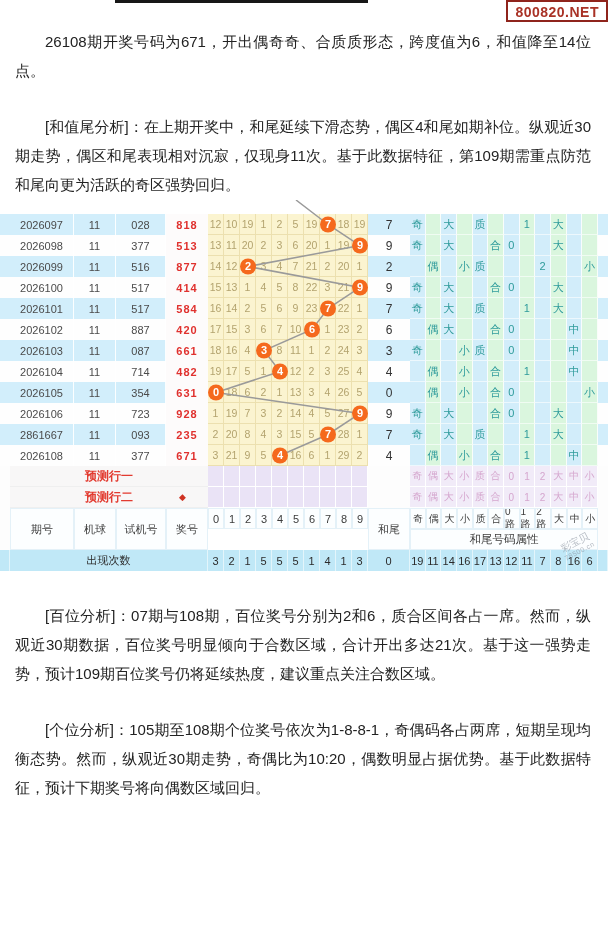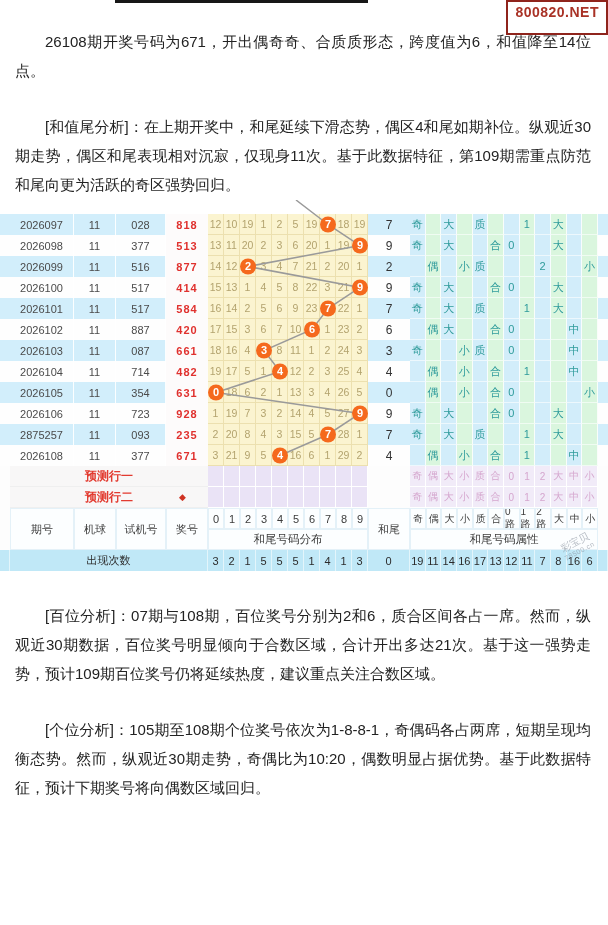--- a/index.html
+++ b/index.html
@@ -1,21 +1,21 @@
 <!DOCTYPE html>
 <html><head>
 <meta charset="utf-8">
 <style>
   *{margin:0;padding:0;box-sizing:border-box}
   html,body{background:#fff}
   body{width:608px;min-height:925px;position:relative;color:#1e1e1e;
        font-family:"Liberation Sans","DejaVu Sans",sans-serif}
   .topline{position:absolute;top:0;left:115px;width:253px;height:3px;background:#171717}
   .badge{position:absolute;top:0;right:0;border:2px solid #8f241c;background:#fff;
-         padding:2px 7px 13px 7px;font-size:14px;font-weight:bold;color:#a93226;letter-spacing:.5px}
+         padding:2px 7px 0 7px;font-size:14px;font-weight:bold;color:#a93226;letter-spacing:.5px}
   .content{padding:27px 17px 26px 15px}
   p.para{font-size:15px;line-height:29px;color:#222;text-align:justify}
   p.indent{text-indent:2em}
   .mt{margin-top:27px}
 
   
   .tbl{position:relative;width:608px;margin:15px 0 0 -15px;font-size:11px}
   .trow{display:flex;height:21px}
   .c{flex:none;height:100%;display:flex;align-items:center;justify-content:center;overflow:hidden}
   .w-sl{width:10px}.w-period{width:64px}.w-machine{width:42px}.w-test{width:50px}.w-prize{width:42px}
@@ -375,21 +375,21 @@
           <div class="c w-a att ab">0</div>
           <div class="c w-a att ag"></div>
           <div class="c w-a att ab"></div>
           <div class="c w-a att ag">大</div>
           <div class="c w-a att ab"></div>
           <div class="c w-a att ag"></div>
           <div class="c w-sl base"></div>
         </div>
         <div class="trow rowA">
           <div class="c w-sl base"></div>
-          <div class="c w-period base lc">2875257</div>
+          <div class="c w-period base lc">2861667</div>
           <div class="c w-machine base lc">11</div>
           <div class="c w-test base lc">093</div>
           <div class="c w-prize base prize">235</div>
           <div class="c w-g gcell">2</div>
           <div class="c w-g gcell">20</div>
           <div class="c w-g gcell">8</div>
           <div class="c w-g gcell">4</div>
           <div class="c w-g gcell">3</div>
           <div class="c w-g gcell">15</div>
           <div class="c w-g gcell">5</div>
@@ -546,21 +546,20 @@
               <div class="c w-g hcell hd">1</div>
               <div class="c w-g hcell hd">2</div>
               <div class="c w-g hcell hd">3</div>
               <div class="c w-g hcell hd">4</div>
               <div class="c w-g hcell hd">5</div>
               <div class="c w-g hcell hd">6</div>
               <div class="c w-g hcell hd">7</div>
               <div class="c w-g hcell hd">8</div>
               <div class="c w-g hcell hd">9</div>
             </div>
-            <div class="hlab">和尾号码分布</div>
           </div>
           <div class="c w-hewei hcell hd">和尾</div>
           <div class="hcol" style="width: 188px;">
             <div class="hsub">
               <div class="c w-a hcell ha">奇</div>
               <div class="c w-a hcell ha">偶</div>
               <div class="c w-a hcell ha">大</div>
               <div class="c w-a hcell ha">小</div>
               <div class="c w-a hcell ha">质</div>
               <div class="c w-a hcell ha">合</div>

